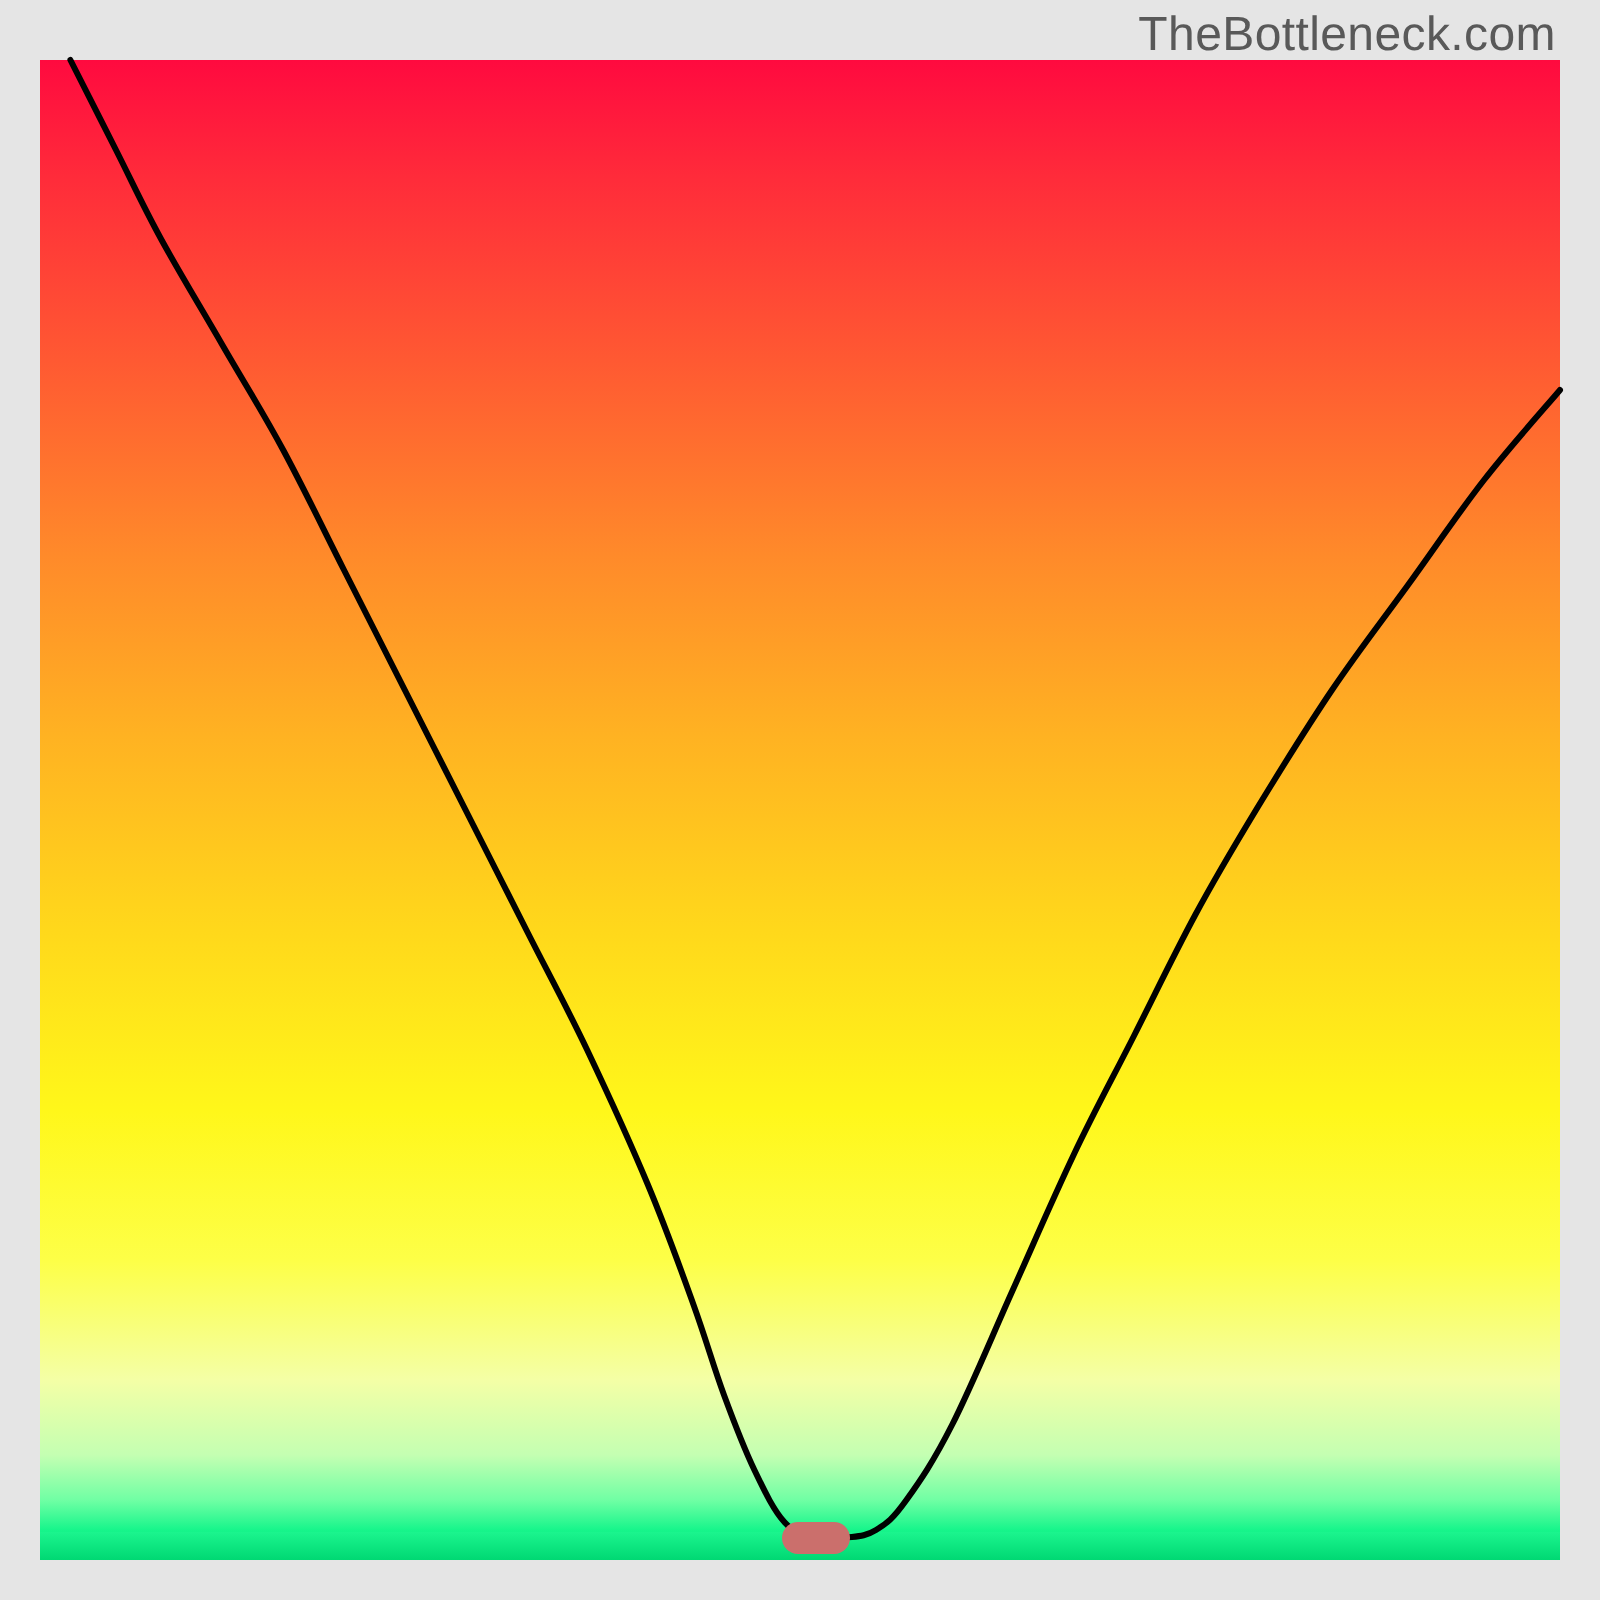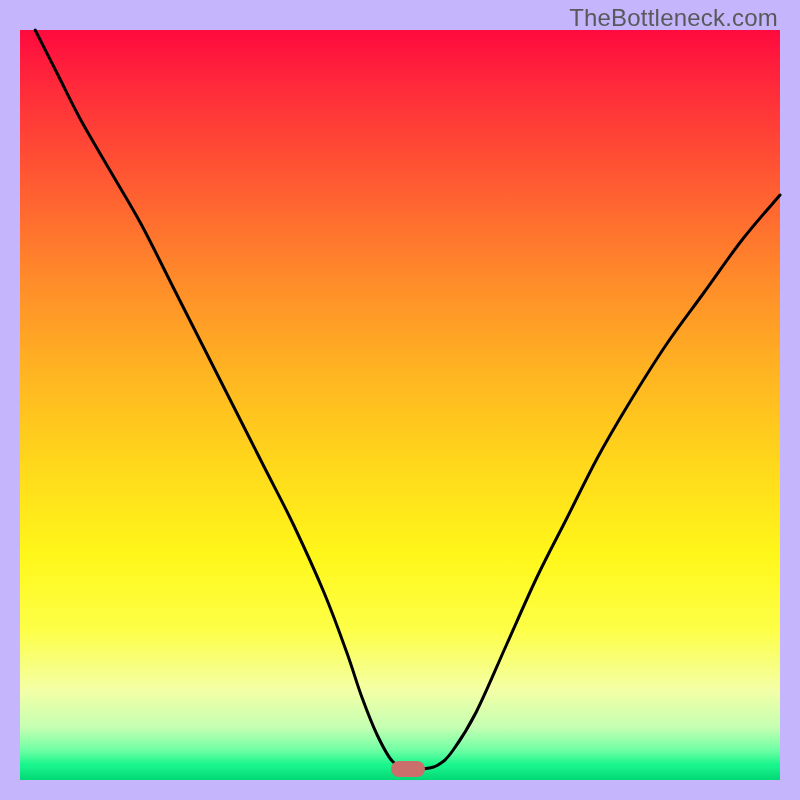--- a/index.html
+++ b/index.html
@@ -1,20 +1,20 @@
 <!DOCTYPE html>
 <html><head>
 <meta charset="utf-8">
 <style>
   * { margin: 0; padding: 0; box-sizing: border-box; }
   html, body { width: 800px; height: 800px; overflow: hidden; background: #000; }
   .frame {
     width: 800px;
     height: 800px;
-    background: #c4b5fd;
+    background: #e5e5e5;
     position: relative;
   }
   .watermark {
     position: absolute;
     top: 4px;
     right: 22px;
     font-family: Arial, Helvetica, sans-serif;
     font-size: 24px;
     font-weight: 500;
     color: #595959;

